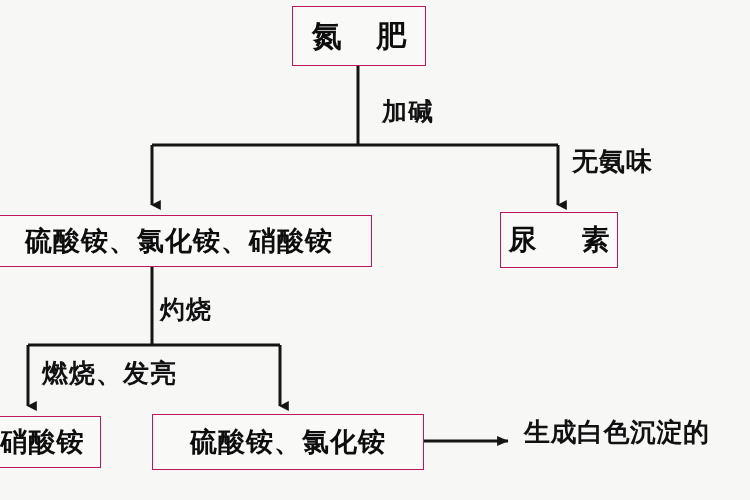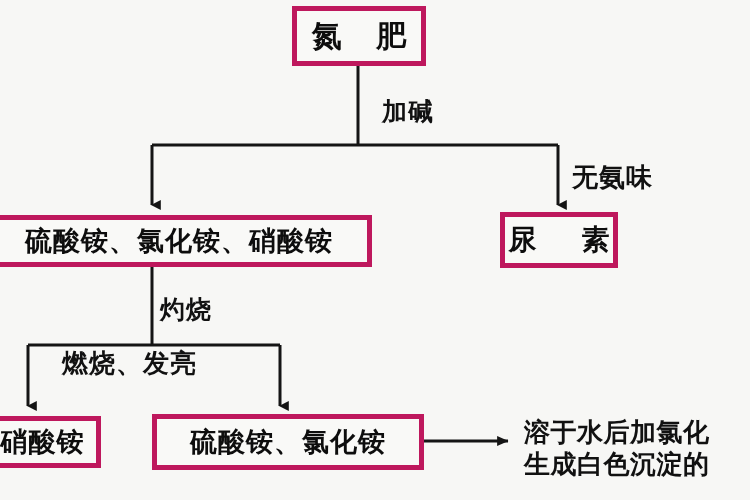--- a/index.html
+++ b/index.html
@@ -20,21 +20,21 @@
   .svg-layer {
     position: absolute;
     left: 0;
     top: 0;
     width: 750px;
     height: 500px;
   }
   .node-box {
     position: absolute;
     box-sizing: border-box;
-    border: 5px solid #be185d;
+    border: 1px solid #be185d;
     background: #f9f9f7;
     display: flex;
     align-items: center;
     justify-content: center;
     color: #0d0d0d;
     font-weight: 700;
     white-space: nowrap;
     letter-spacing: 1px;
   }
   .edge-label {
@@ -76,23 +76,23 @@
     font-size: 27px;
   }
   #node-sulfate-chloride {
     left: 152px; top: 414px; width: 272px; height: 56px;
     font-size: 27px;
   }
 
   
   #label-add-alkali   { left: 382px; top: 95px;  font-size: 25px; }
   #label-has-ammonia  { left: 166px; top: 160px; font-size: 26px; }
-  #label-no-ammonia   { left: 572px; top: 160px; font-size: 26px; }
+  #label-no-ammonia   { left: 572px; top: 144px; font-size: 26px; }
   #label-ignite       { left: 160px; top: 293px; font-size: 25px; }
-  #label-burn-glow    { left: 42px;  top: 346px; font-size: 26px; margin-left: 20px; }
+  #label-burn-glow    { left: 42px;  top: 356px; font-size: 26px; }
   #label-melt-smoke   { left: 296px; top: 358px; font-size: 26px; }
 
   #text-precipitate   { left: 524px; top: 417px; font-size: 26px; }
 </style>
 </head>
 <body>
 
 <div id="diagram-root">
 
   <svg class="svg-layer" viewBox="0 0 750 500">
@@ -151,17 +151,16 @@
 
 
   <div class="edge-label" id="label-no-ammonia">无氨味</div>
 
   <div class="edge-label" id="label-ignite">灼烧</div>
 
   <div class="edge-label" id="label-burn-glow">燃烧、发亮</div>
 
 
   <div class="free-text" id="text-precipitate">
-    <div>溶于水后加氯化</div>
     <div>生成白色沉淀的</div>
   </div>
 
 </div>
 
 </body></html>

